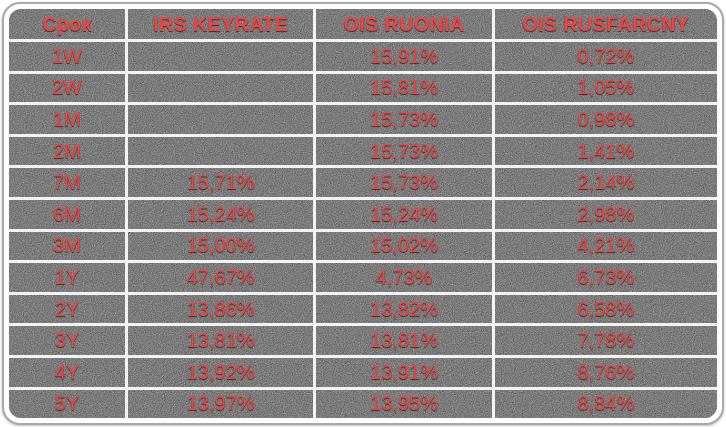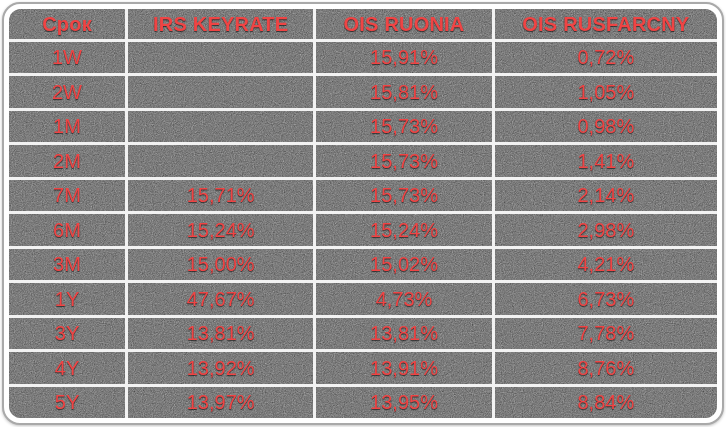--- a/index.html
+++ b/index.html
@@ -140,20 +140,26 @@
         <td>15,02%</td>
         <td>4,21%</td>
       </tr>
       <tr>
         <td>1Y</td>
         <td>47,67%</td>
         <td>4,73%</td>
         <td>6,73%</td>
       </tr>
       <tr>
+        <td>2Y</td>
+        <td>13,86%</td>
+        <td>13,82%</td>
+        <td>6,58%</td>
+      </tr>
+      <tr>
         <td>3Y</td>
         <td>13,81%</td>
         <td>13,81%</td>
         <td>7,78%</td>
       </tr>
       <tr>
         <td>4Y</td>
         <td>13,92%</td>
         <td>13,91%</td>
         <td>8,76%</td>

